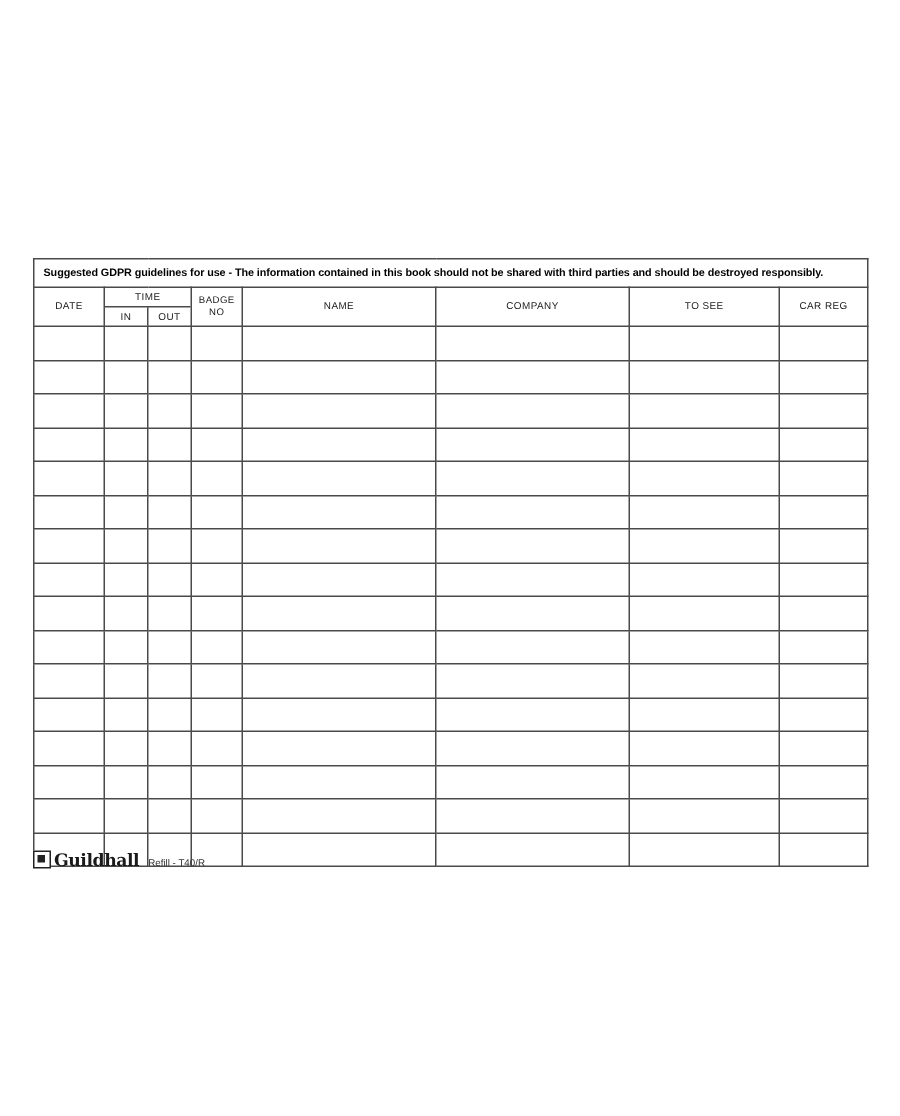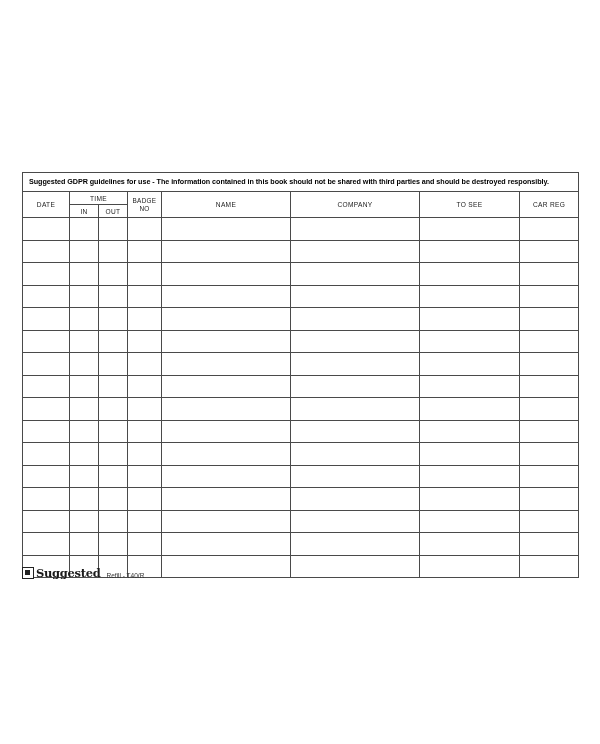--- a/index.html
+++ b/index.html
@@ -360,18 +360,18 @@
             <td>&nbsp;</td>
           </tr>
         </tbody>
 
     </table>
   </div>
 
   <div id="footer">
     <span class="brand">
       <span class="brand-mark"></span>
-      <span class="brand-name">Suggested</span>
+      <span class="brand-name">Guildhall</span>
     </span>
     <span class="refill-code">Refill - T40/R</span>
   </div>
 
 </div>
 
 </body></html>

